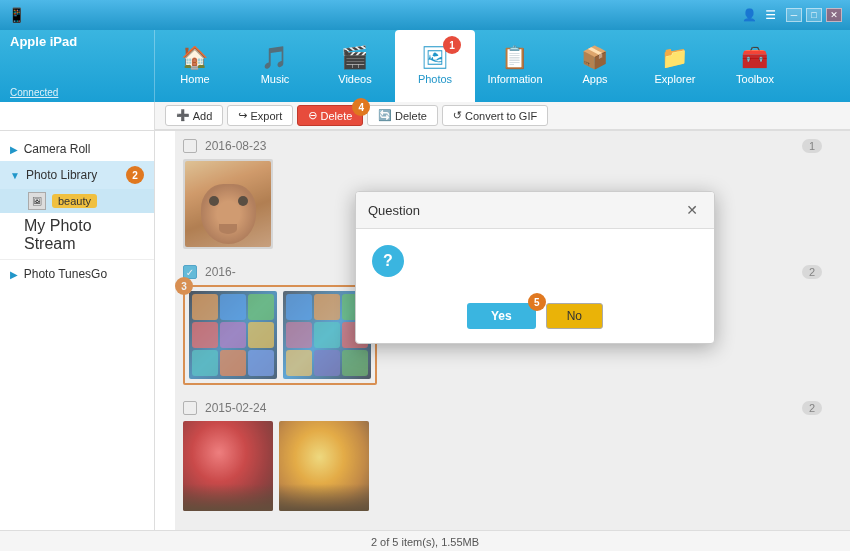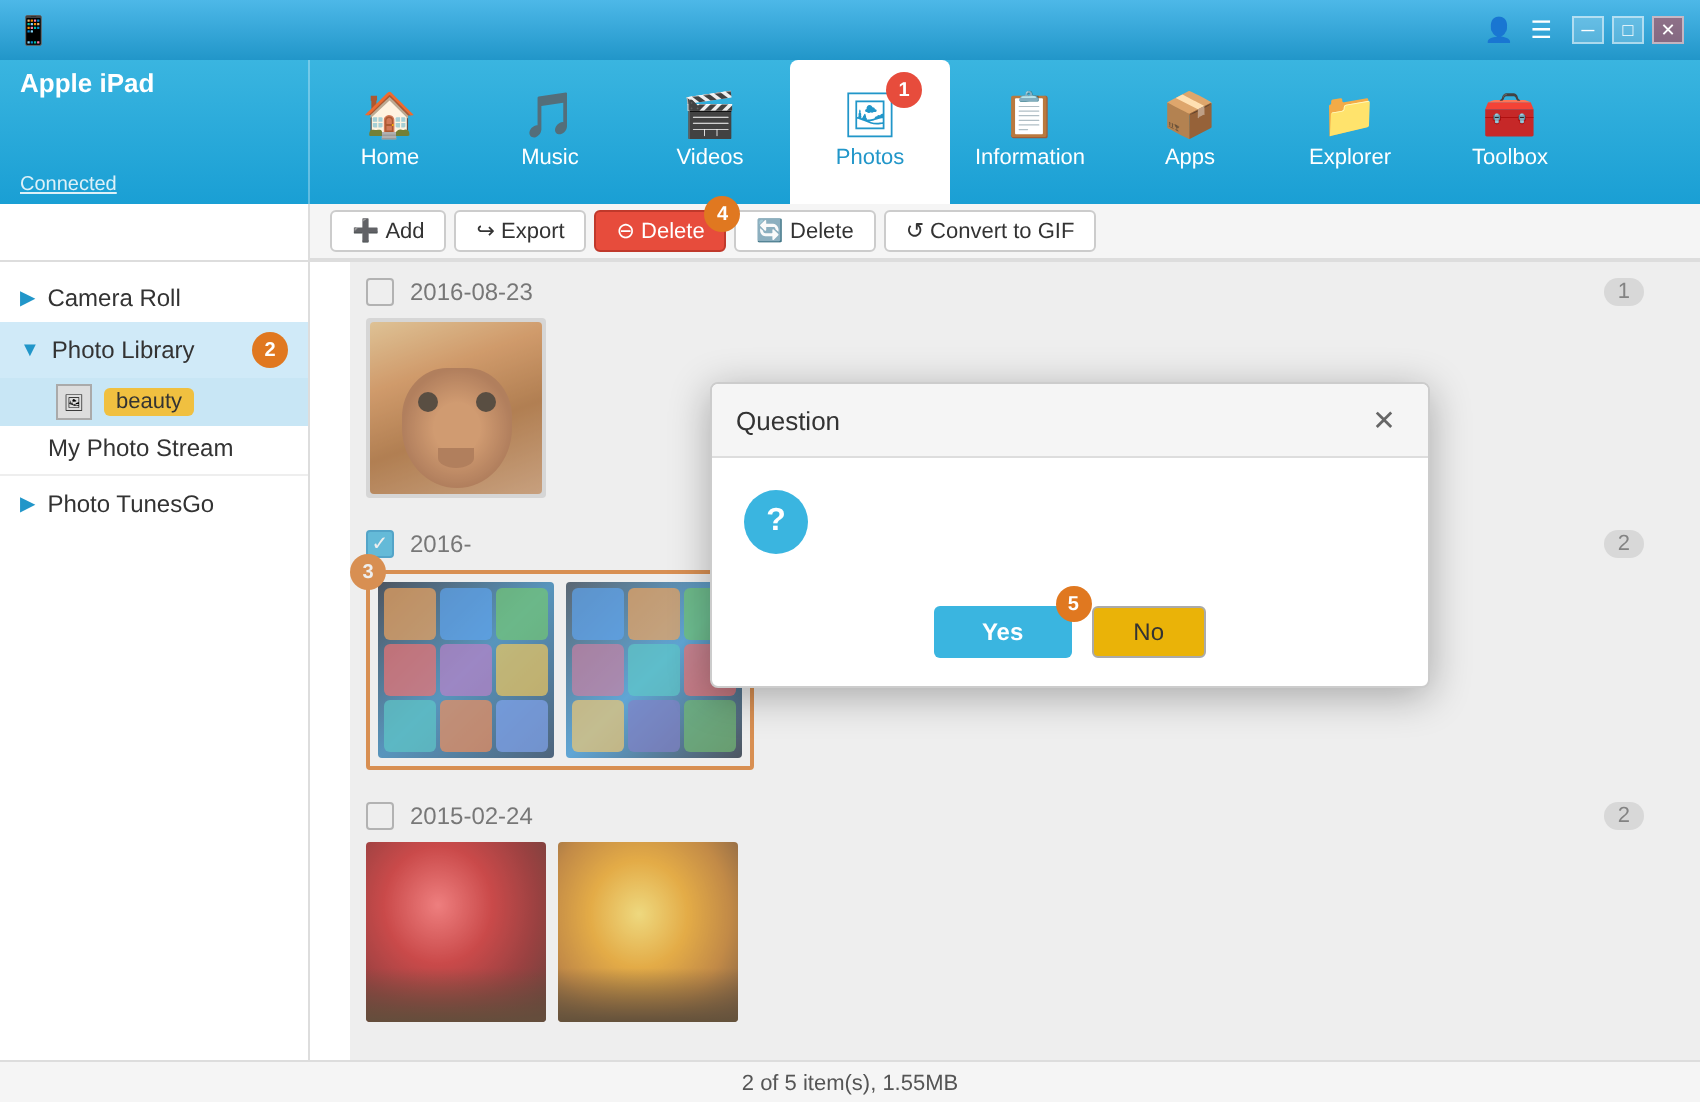--- a/index.html
+++ b/index.html
@@ -93,21 +93,21 @@
       cursor: pointer;
       color: #333;
       font-size: 12px;
       gap: 6px;
     }
     .sidebar-item.active { background: #d0eaf8; }
     .sidebar-expand { color: #2196c9; font-size: 10px; }
     .sidebar-child {
       display: flex; align-items: center;
       padding: 4px 8px 4px 24px;
-      cursor: pointer; color: #333; font-size: 12px; gap: 4px;
+      cursor: pointer; color: #333; font-size: 16px; gap: 4px;
     }
     .album-thumb {
       width: 18px; height: 18px; background: #ddd; border: 1px solid #aaa;
       display: flex; align-items: center; justify-content: center; font-size: 8px;
       flex-shrink: 0;
     }
     .album-label {
       background: #f0c040;
       padding: 1px 6px;
       border-radius: 3px;

